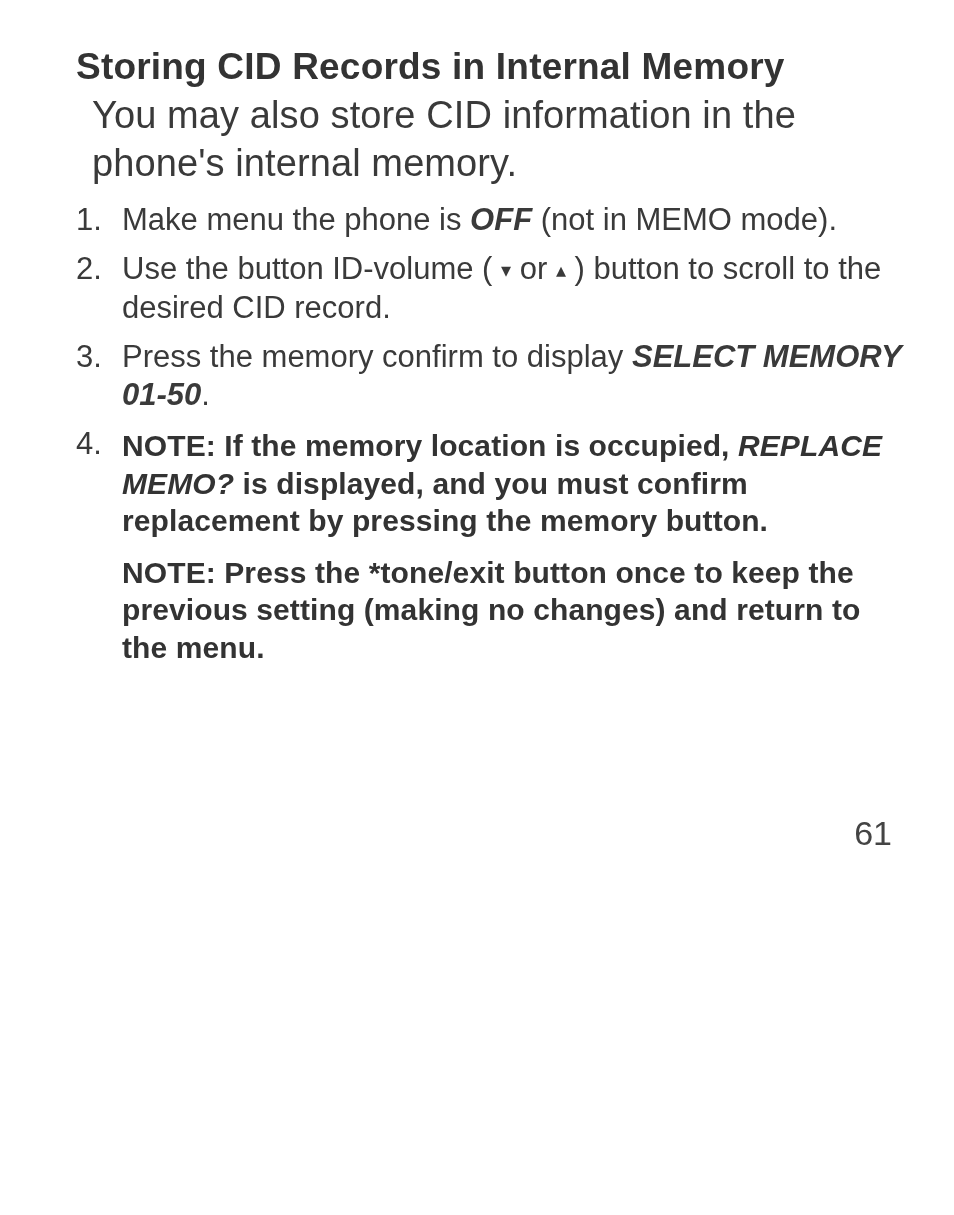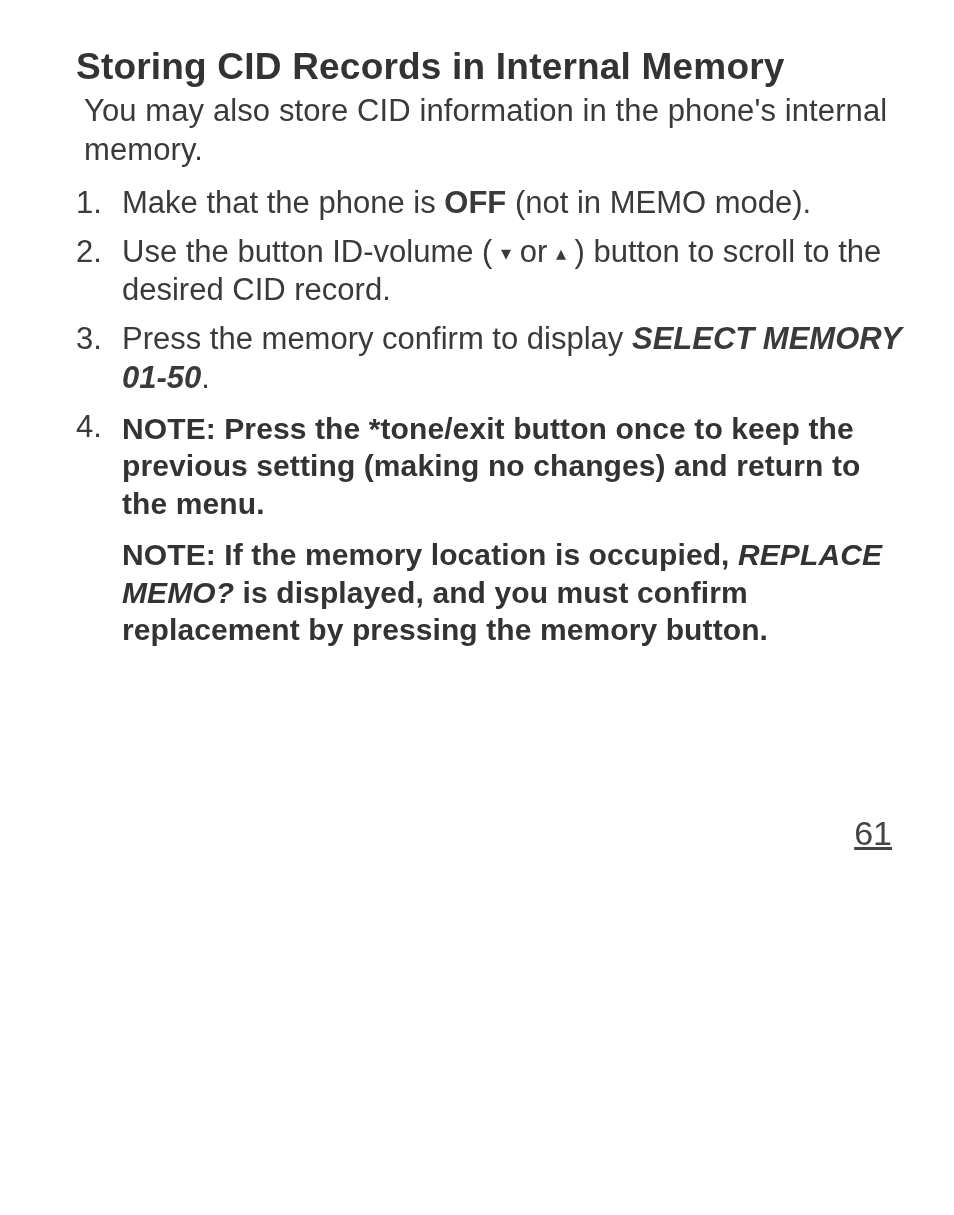--- a/index.html
+++ b/index.html
@@ -20,23 +20,23 @@
     line-height: 1.25;
   }
   h1 {
     font-size: 37px;
     font-weight: 700;
     margin: 0 0 2px 0;
     letter-spacing: 0.2px;
     color: #333;
   }
   .intro {
-    font-size: 31px;
+    font-size: 38px;
     font-weight: 400;
-    margin: 0 0 14px 8px;
+    margin: 0 0 14px 16px;
     letter-spacing: 0.1px;
   }
   .note {
     font-size: 30px;
     font-weight: 600;
     margin: 0 0 14px 0;
     padding-left: 46px;
     color: #333;
     letter-spacing: 0.1px;
   }
@@ -50,56 +50,55 @@
     margin-bottom: 10px;
     position: relative;
     padding-left: 46px;
   }
   .num {
     position: absolute;
     left: 0;
     top: 0;
   }
   .li-body { display: inline; }
-  .bold { font-weight: 700; }
+  .bold { font-weight: 700; font-style: italic; }
   .bold-italic { font-weight: 700; font-style: italic; }
   .tri { font-size: 20px; vertical-align: 2px; }
   .subnote {
     font-size: 30px;
     font-weight: 600;
     margin: 12px 0 0 0;
     padding-left: 46px;
     color: #333;
     letter-spacing: 0.1px;
   }
   .subnote + .subnote { margin-top: 14px; }
   .page-number {
     position: absolute;
     bottom: 36px;
     right: 62px;
     font-size: 34px;
     color: #444;
-    text-decoration: underline;
   }
 </style>
 </head>
 <body>
 
 <div class="page">
 
   <h1>Storing CID Records in Internal Memory</h1>
 
   <p class="intro">You may also store CID information in the phone's internal memory.</p>
 
 
   <ol>
     <li>
       <span class="num">1.</span>
       <span class="li-body">
-        <span>Make that the phone is </span><span class="bold">OFF</span><span> (not in MEMO mode).</span>
+        <span>Make menu the phone is </span><span class="bold">OFF</span><span> (not in MEMO mode).</span>
       </span>
     </li>
 
     <li>
       <span class="num">2.</span>
       <span class="li-body">
         <span>Use the button ID-volume ( </span><span class="tri">▾</span><span> or </span><span class="tri">▴</span><span> ) button to scroll to the desired CID record.</span>
       </span>
     </li>
 
@@ -108,21 +107,21 @@
       <span class="li-body">
         <span>Press the memory confirm to display </span><span class="bold-italic">SELECT MEMORY 01-50</span><span>.</span>
       </span>
     </li>
 
     <li>
       <span class="num">4.</span>
     </li>
   </ol>
 
-  <p class="subnote">NOTE: Press the *tone/exit button once to keep the previous setting (making no changes) and return to the menu.</p>
-
   <p class="subnote">
     <span>NOTE: If the memory location is occupied, </span><span class="bold-italic">REPLACE MEMO?</span><span> is displayed, and you must confirm replacement by pressing the memory button.</span>
   </p>
+
+  <p class="subnote">NOTE: Press the *tone/exit button once to keep the previous setting (making no changes) and return to the menu.</p>
 
   <div class="page-number">61</div>
 
 </div>
 
 </body></html>

